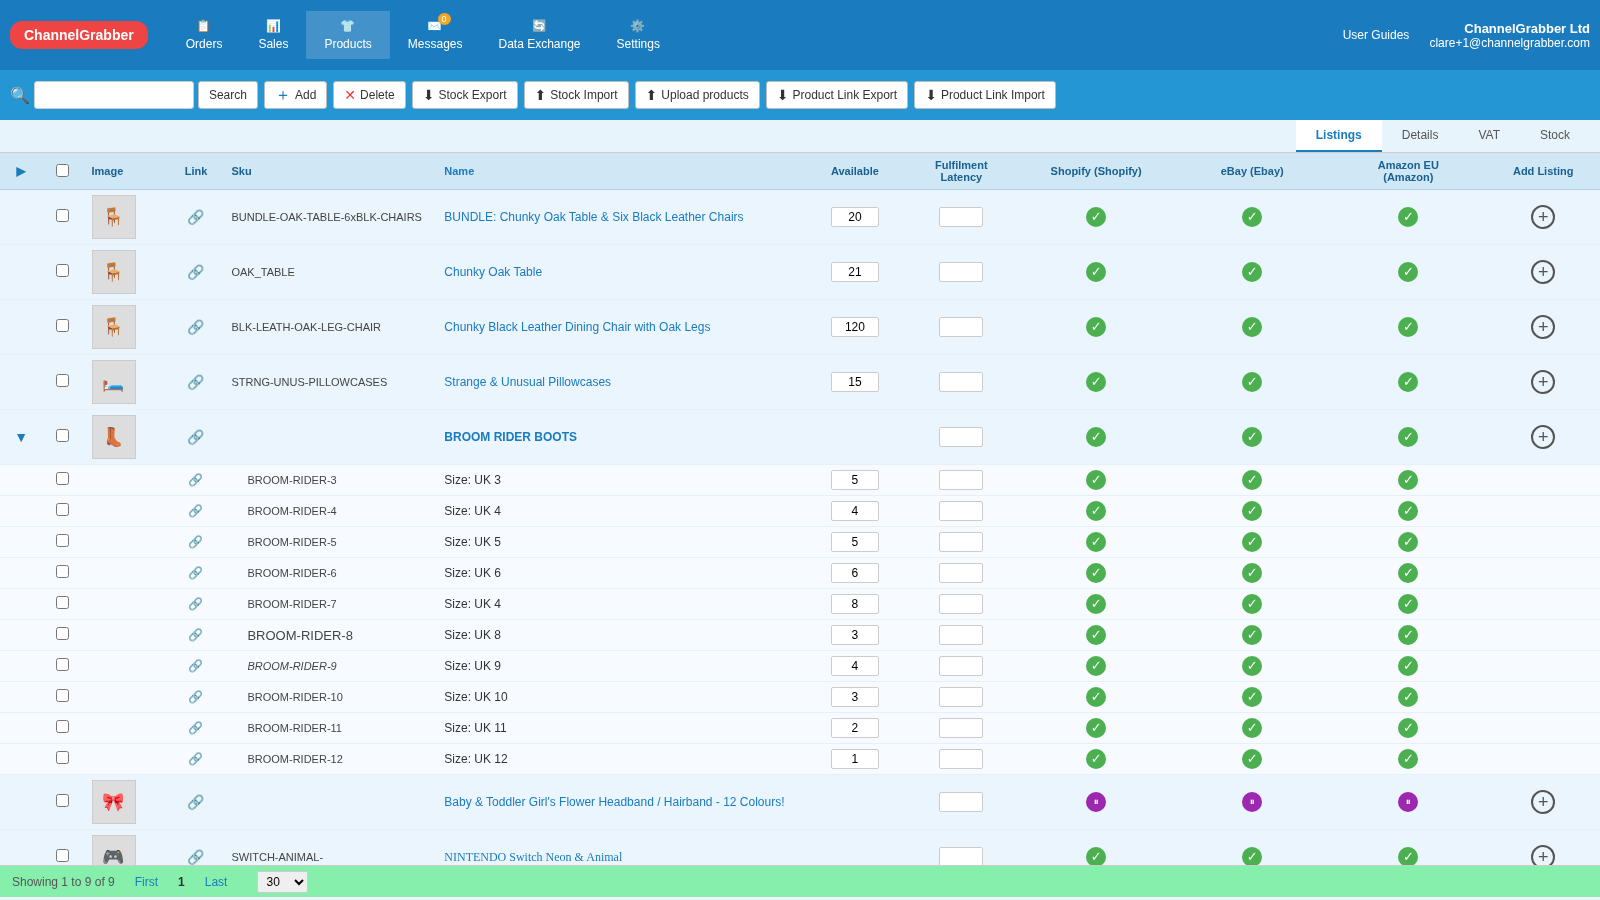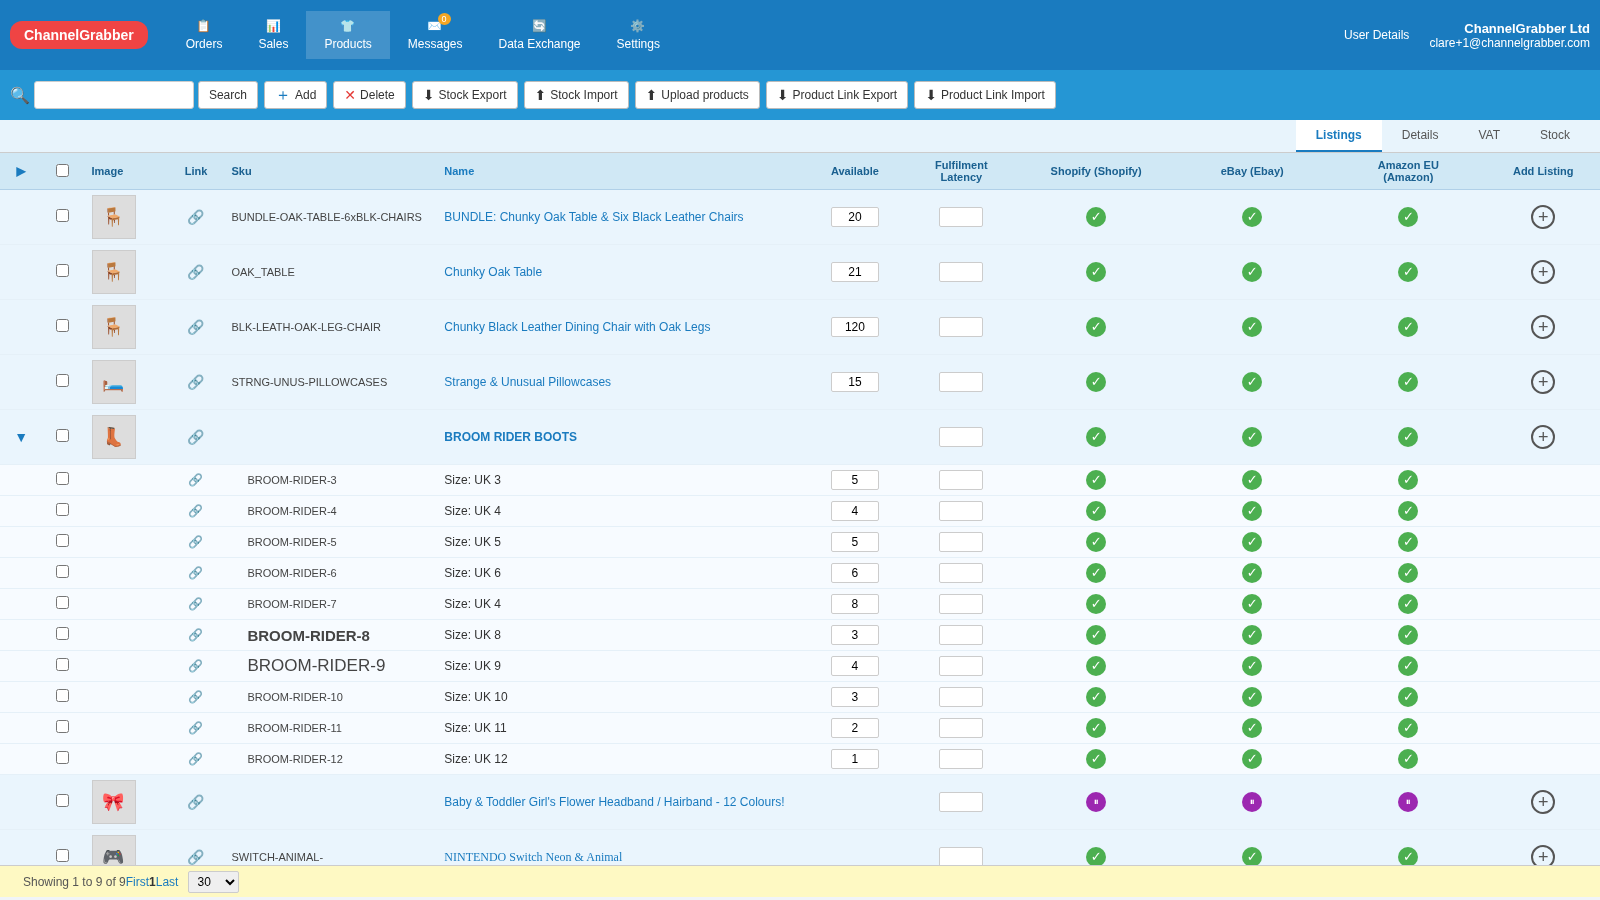--- a/index.html
+++ b/index.html
@@ -240,26 +240,26 @@
     }
     .link-icon-gray {
       color: #aaa;
       font-size: 14px;
     }
     .th-sort { cursor: pointer; }
     .select-all-check { cursor: pointer; }
 
     
     .pagination {
-      background: #fef9c3;
+      background: #86efac;
       height: 32px;
       display: flex;
       align-items: center;
-      padding: 0 23px;
-      gap: 0;
+      padding: 0 12px;
+      gap: 20px;
       border-top: 1px solid #ccc;
       font-size: 12px;
       color: #555;
     }
     .page-link {
       color: #1a7bbf;
       cursor: pointer;
       text-decoration: none;
     }
     .page-current {
@@ -304,21 +304,21 @@
       <span>🔄</span>
       <span>Data Exchange</span>
     </div>
     <div class="nav-item">
       <span>⚙️</span>
       <span>Settings</span>
     </div>
   </div>
 
   <div class="nav-right">
-    <span class="user-guide">User Details</span>
+    <span class="user-guide">User Guides</span>
     <div class="user-info">
       <div class="company">ChannelGrabber Ltd</div>
       <div>clare+1@channelgrabber.com</div>
     </div>
   </div>
 </div>
 
 <div class="toolbar">
   <div class="search-box">
     <span style="color:white; font-size:16px;">🔍</span>
@@ -552,37 +552,37 @@
       <td class="channel-cell center"><span class="check-green">✓</span></td>
       <td class="add-listing-cell center"></td>
     </tr>
         <tr class="child-row">
       <td class="expand-cell"></td>
       <td class="checkbox-cell"><input type="checkbox" style=""></td>
       <td class="image-cell"></td>
       <td class="link-cell">
         <span class="link-icon-gray" style="font-size:12px;">🔗</span>
       </td>
-      <td class="sku-cell" style="font-size:15px; color:#444; padding-left:24px;font-weight:bold;">BROOM-RIDER-8</td>
+      <td class="sku-cell" style="font-size:13px; color:#444; padding-left:24px;">BROOM-RIDER-8</td>
       <td class="name-cell" style="color:#333;">Size: UK 8</td>
       <td class="available-cell center"><input type="text" class="qty-input" value="3" style=""></td>
       <td class="latency-cell center"><input type="text" class="latency-input" value="" style=""></td>
       <td class="channel-cell center"><span class="check-green">✓</span></td>
       <td class="channel-cell center"><span class="check-green">✓</span></td>
       <td class="channel-cell center"><span class="check-green">✓</span></td>
       <td class="add-listing-cell center"></td>
     </tr>
         <tr class="child-row">
       <td class="expand-cell"></td>
       <td class="checkbox-cell"><input type="checkbox" style=""></td>
       <td class="image-cell"></td>
       <td class="link-cell">
         <span class="link-icon-gray" style="font-size:12px;">🔗</span>
       </td>
-      <td class="sku-cell" style="font-size:17px; color:#444; padding-left:24px;">BROOM-RIDER-9</td>
+      <td class="sku-cell" style="font-size:11px; color:#444; padding-left:24px;font-style:italic;">BROOM-RIDER-9</td>
       <td class="name-cell" style="color:#333;">Size: UK 9</td>
       <td class="available-cell center"><input type="text" class="qty-input" value="4" style=""></td>
       <td class="latency-cell center"><input type="text" class="latency-input" value="" style=""></td>
       <td class="channel-cell center"><span class="check-green">✓</span></td>
       <td class="channel-cell center"><span class="check-green">✓</span></td>
       <td class="channel-cell center"><span class="check-green">✓</span></td>
       <td class="add-listing-cell center"></td>
     </tr>
         <tr class="child-row">
       <td class="expand-cell"></td>

